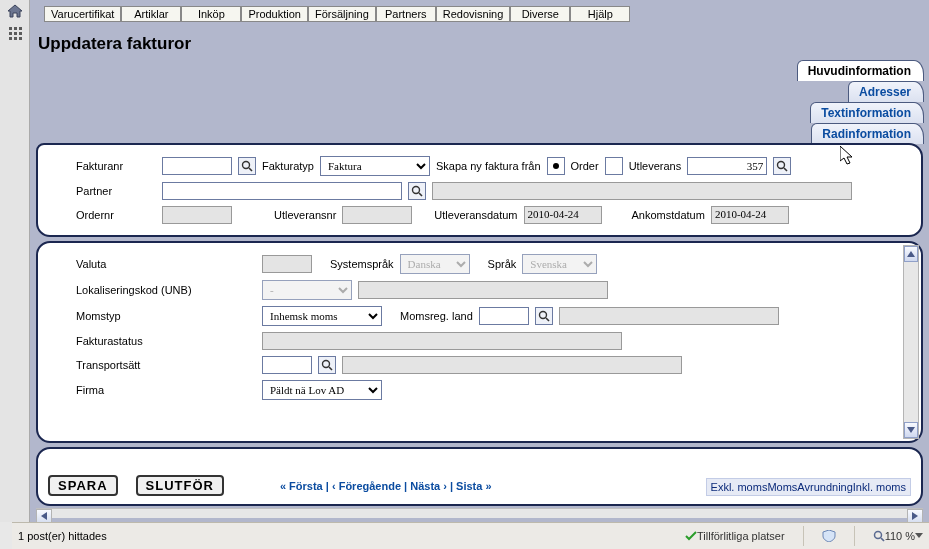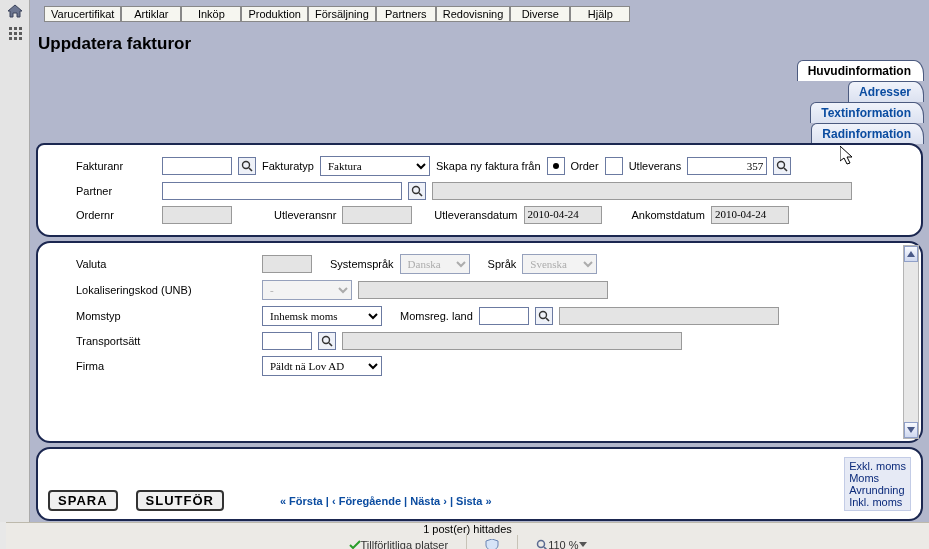--- a/index.html
+++ b/index.html
@@ -163,44 +163,44 @@
   padding:1px 8px;
   font-family:inherit;
   font-size:13px;
   font-weight:bold;
   letter-spacing:1px;
   cursor:pointer;
 }
 .pager { color:#0b4ca0; font-family:"Trebuchet MS",Verdana,sans-serif; font-weight:bold; }
 .pager span { cursor:pointer; }
 .totals {
-  display:flex;flex-direction:column;
+  display:flex;flex-direction:row;
   font-family:Verdana,sans-serif;
   color:#0b2a7a;
   background:#e6eaf5;
   padding:2px 4px;
   border:1px solid #c3cce6;
 }
 .hscroll {
   height:16px;
   background:#e7e7e7;
   border-top:1px solid #c0c0c0;
   position:relative;
   margin-top:2px;
 }
 .hscroll .btn {
   width:16px;height:14px;border:1px solid #b4b4b4;background:linear-gradient(#f8faff,#d7dff0);
   position:absolute;top:0;display:flex;align-items:center;justify-content:center;
 }
 .hscroll .btn.l{left:0;} .hscroll .btn.r{right:0;}
 .statusbar {
-  position:absolute;left:6px;right:0;bottom:0;height:27px;
+  position:absolute;left:12px;right:0;bottom:0;height:27px;
   background:#eceae6;border-top:1px solid #bdb9ac;
   display:flex;align-items:center;justify-content:space-between;
-  font-size:11px;padding:0 6px;flex-direction:column;
+  font-size:11px;padding:0 6px;
 }
 .status-right{display:flex;align-items:center;gap:18px;}
 .status-seg{display:flex;align-items:center;gap:0;color:#333;}
 .sep{width:1px;height:20px;background:#c7c3b7;}
 .cursor-icon{position:absolute;left:840px;top:146px;pointer-events:none;z-index:50;}
 </style>
 </head>
 <body>
 
 <div class="app-frame">
@@ -327,20 +327,24 @@
           <input type="text" style="width: 50px;" value="">
           <span class="search-btn">
               <svg width="12" height="12" viewBox="0 0 12 12">
                 <circle cx="5" cy="5" r="3.5" fill="none" stroke="#333" stroke-width="1.4"></circle>
                 <line x1="8" y1="8" x2="11" y2="11" stroke="#333" stroke-width="1.6"></line>
               </svg>
             </span>
           <span class="ro-box" style="width:220px"></span>
         </div>
         <div class="row">
+          <span class="lbl lblw-180">Fakturastatus</span>
+          <span class="ro-box" style="width:360px"></span>
+        </div>
+        <div class="row">
           <span class="lbl lblw-180">Transportsätt</span>
           <input type="text" style="width: 50px;">
           <span class="search-btn">
               <svg width="12" height="12" viewBox="0 0 12 12">
                 <circle cx="5" cy="5" r="3.5" fill="none" stroke="#333" stroke-width="1.4"></circle>
                 <line x1="8" y1="8" x2="11" y2="11" stroke="#333" stroke-width="1.6"></line>
               </svg>
             </span>
           <span class="ro-box" style="width:340px"></span>
         </div>

